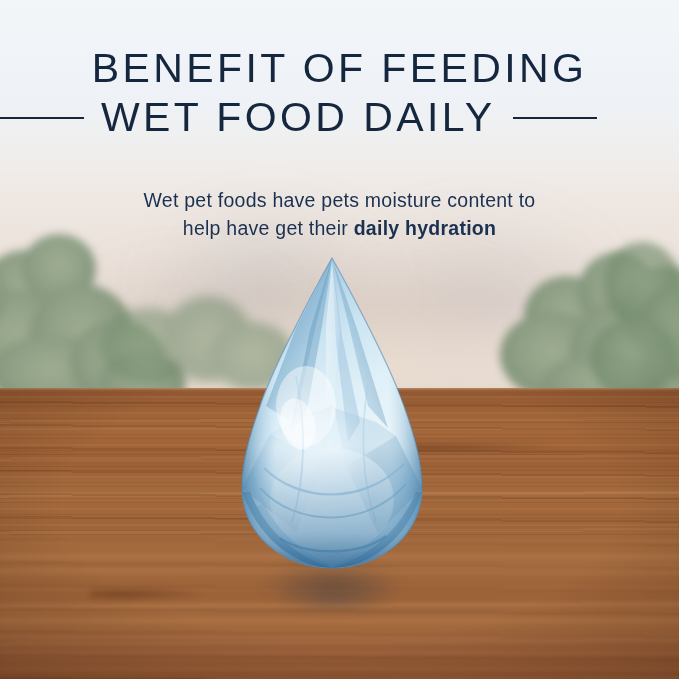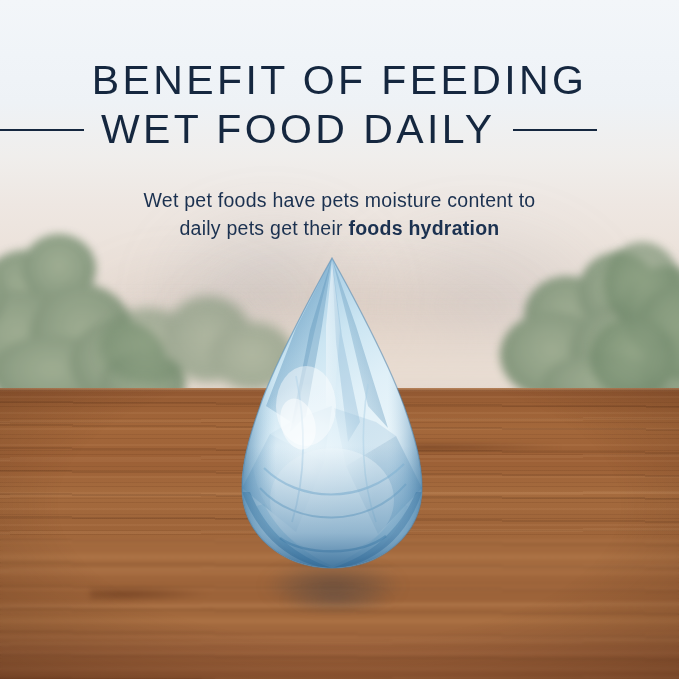--- a/index.html
+++ b/index.html
@@ -189,21 +189,21 @@
   
   .droplet {
     position:absolute;
     left:236px; top:256px;
     width:192px; height:314px;
   }
   .droplet svg { display:block; width:192px; height:314px; }
 
   
   .headline {
-    position:absolute; left:0; top:56px; width:679px;
+    position:absolute; left:0; top:44px; width:679px;
     text-align:center;
     color:#15273f;
   }
   .headline .line {
     font-size:41px;
     line-height:49px;
     letter-spacing:3.4px;
     font-weight:400;
     white-space:nowrap;
   }
@@ -394,16 +394,16 @@
     <div class="line">BENEFIT OF FEEDING</div>
     <div class="line line2-wrap">
       <span class="rule"></span>
       <span>WET FOOD DAILY</span>
       <span class="rule"></span>
     </div>
   </div>
 
   <div class="subhead">
     <span class="sl">Wet pet foods have pets moisture content to</span>
-    <span class="sl"><span>daily pets get their </span><b>foods hydration</b></span>
+    <span class="sl"><span>help have get their </span><b>daily hydration</b></span>
   </div>
 
 </div>
 
 </body></html>

